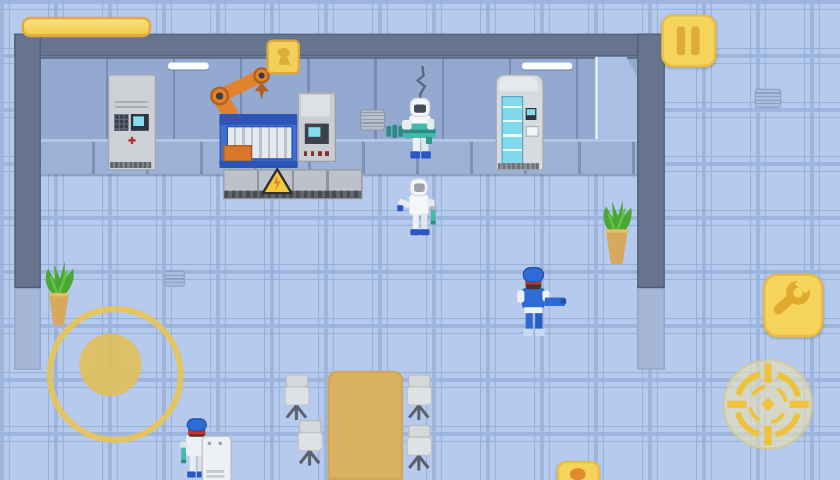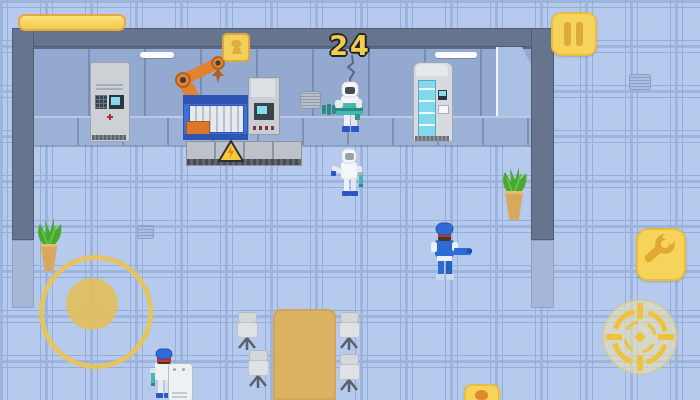--- a/index.html
+++ b/index.html
@@ -289,21 +289,20 @@
       </svg>
   </div>
   <div class="abs chair z4" style="left:338px;top:354px;">
     <div class="chair-back"></div>
       <div class="chair-seat"></div>
     <svg style="position:absolute;left:0;top:24px;" width="22" height="16" viewBox="0 0 22 16">
         <path d="M11 2 L3 12 M11 2 L19 12 M11 2 L11 14" stroke="#5b606a" stroke-width="2.5" fill="none"></path>
       </svg>
   </div>
 
-  <div class="abs score z6">24</div>
   <div class="abs hud-bar z10"></div>
   <div class="abs hud-btn btn-pause z10">
     <span>
       <i class="pause-bar" style="left:11px;"></i><i class="pause-bar" style="left:23px;"></i>
     </span>
   </div>
   <div class="abs hud-btn btn-wrench z10">
     <svg width="42" height="45" viewBox="0 0 42 45">
       <circle cx="27" cy="14" r="7" fill="none" stroke="#e0a92f" stroke-width="6"></circle>
       <rect x="26" y="3" width="12" height="9" fill="#f6d45c" transform="rotate(40 32 7)"></rect>

